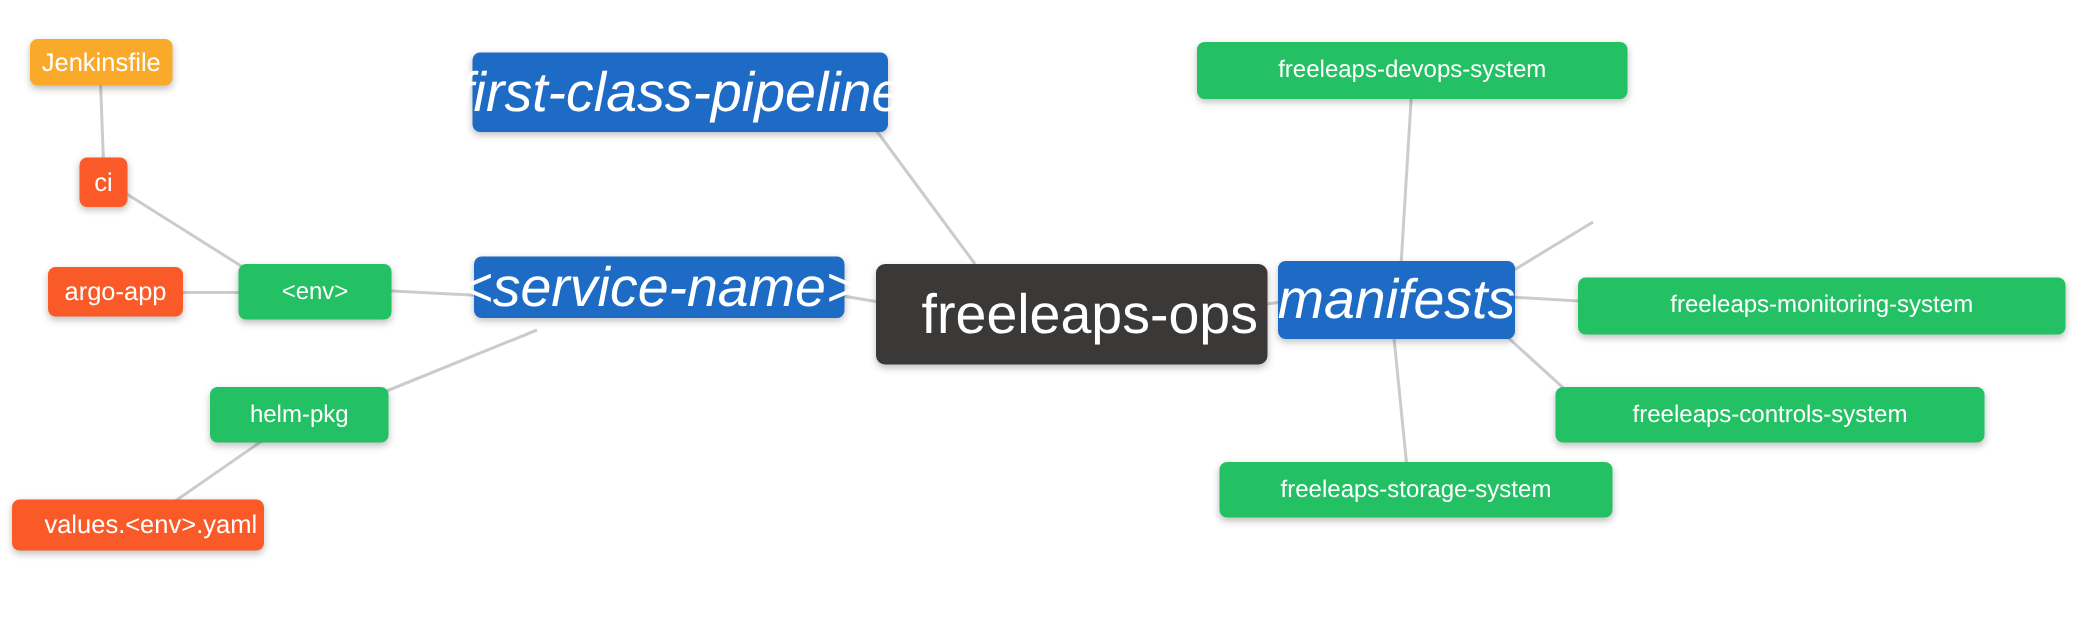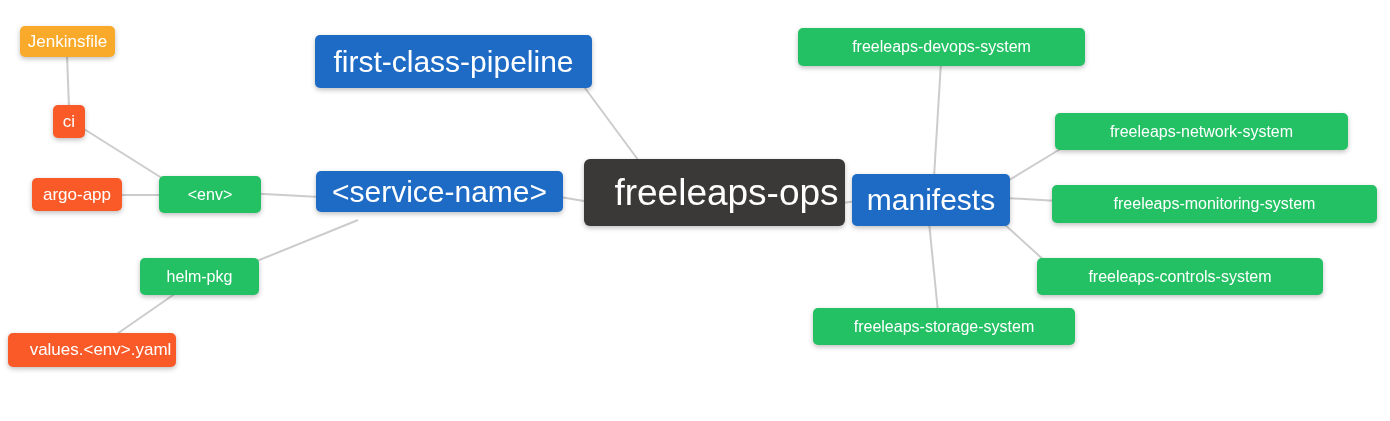--- a/index.html
+++ b/index.html
@@ -20,35 +20,35 @@
     justify-content: center;
     box-sizing: border-box;
     white-space: nowrap;
     color: var(--color-text, #ffffff);
     border-radius: 5px;
     box-shadow: 0 2px 5px rgba(0,0,0,0.25);
     cursor: pointer;
     user-select: none;
   }
   .root  { background: var(--color-root-bg, #3b3838); font-size: 37px; border-radius: 6px; }
-  .lvl1  { background: var(--color-branch-bg, #1e6bc6); font-size: 30px; }
+  .lvl1  { background: var(--color-branch-bg, #1e6bc6); font-size: 37px; font-style: italic; }
   .lvl2  { background: var(--color-sub-bg, #24c164); font-size: 16px; }
   .leaf-red    { background: var(--color-leaf-red-bg, #fa5a28); font-size: 17px; }
   .leaf-orange { background: var(--color-leaf-orange-bg, #faaa2b); font-size: 17px; }
 
   
   .n-jenkinsfile { left: 20px;   top: 26px;  width: 95px;  height: 31px; }
   .n-ci          { left: 53px;   top: 105px; width: 32px;  height: 33px; }
   .n-argo-app    { left: 32px;   top: 178px; width: 90px;  height: 33px; }
   .n-env         { left: 159px;  top: 176px; width: 102px;  height: 37px; }
   .n-helm-pkg    { left: 140px;  top: 258px; width: 119px; height: 37px; }
   .n-values      { left: 8px;    top: 333px; width: 168px; height: 34px; padding-left: 17px; }
   .n-fcp         { left: 315px;  top: 35px;  width: 277px; height: 53px; }
   .n-service     { left: 316px;  top: 171px; width: 247px; height: 41px; }
-  .n-ops         { left: 584px;  top: 159px; width: 261px; height: 67px; padding-left: 24px; }
+  .n-ops         { left: 584px;  top: 176px; width: 261px; height: 67px; padding-left: 24px; }
   .n-manifests   { left: 852px;  top: 174px; width: 158px; height: 52px; }
   .n-devops      { left: 798px;  top: 28px;  width: 287px; height: 38px; }
   .n-network     { left: 1055px; top: 113px; width: 293px; height: 37px; }
   .n-monitoring  { left: 1052px; top: 185px; width: 325px; height: 38px; }
   .n-controls    { left: 1037px; top: 258px; width: 286px; height: 37px; }
   .n-storage     { left: 813px;  top: 308px; width: 262px; height: 37px; }
 </style>
 </head>
 <body>
 
@@ -86,21 +86,20 @@
   <div class="node lvl1 n-fcp">first-class-pipeline</div>
 
   <div class="node lvl1 n-service">&lt;service-name&gt;</div>
 
   <div class="node root n-ops">freeleaps-ops</div>
 
   <div class="node lvl1 n-manifests">manifests</div>
 
   <div class="node lvl2 n-devops">freeleaps-devops-system</div>
 
-  <div class="node lvl2 n-network">freeleaps-network-system</div>
 
   <div class="node lvl2 n-monitoring">freeleaps-monitoring-system</div>
 
   <div class="node lvl2 n-controls">freeleaps-controls-system</div>
 
   <div class="node lvl2 n-storage">freeleaps-storage-system</div>
 
 </div>
 
 </body></html>

